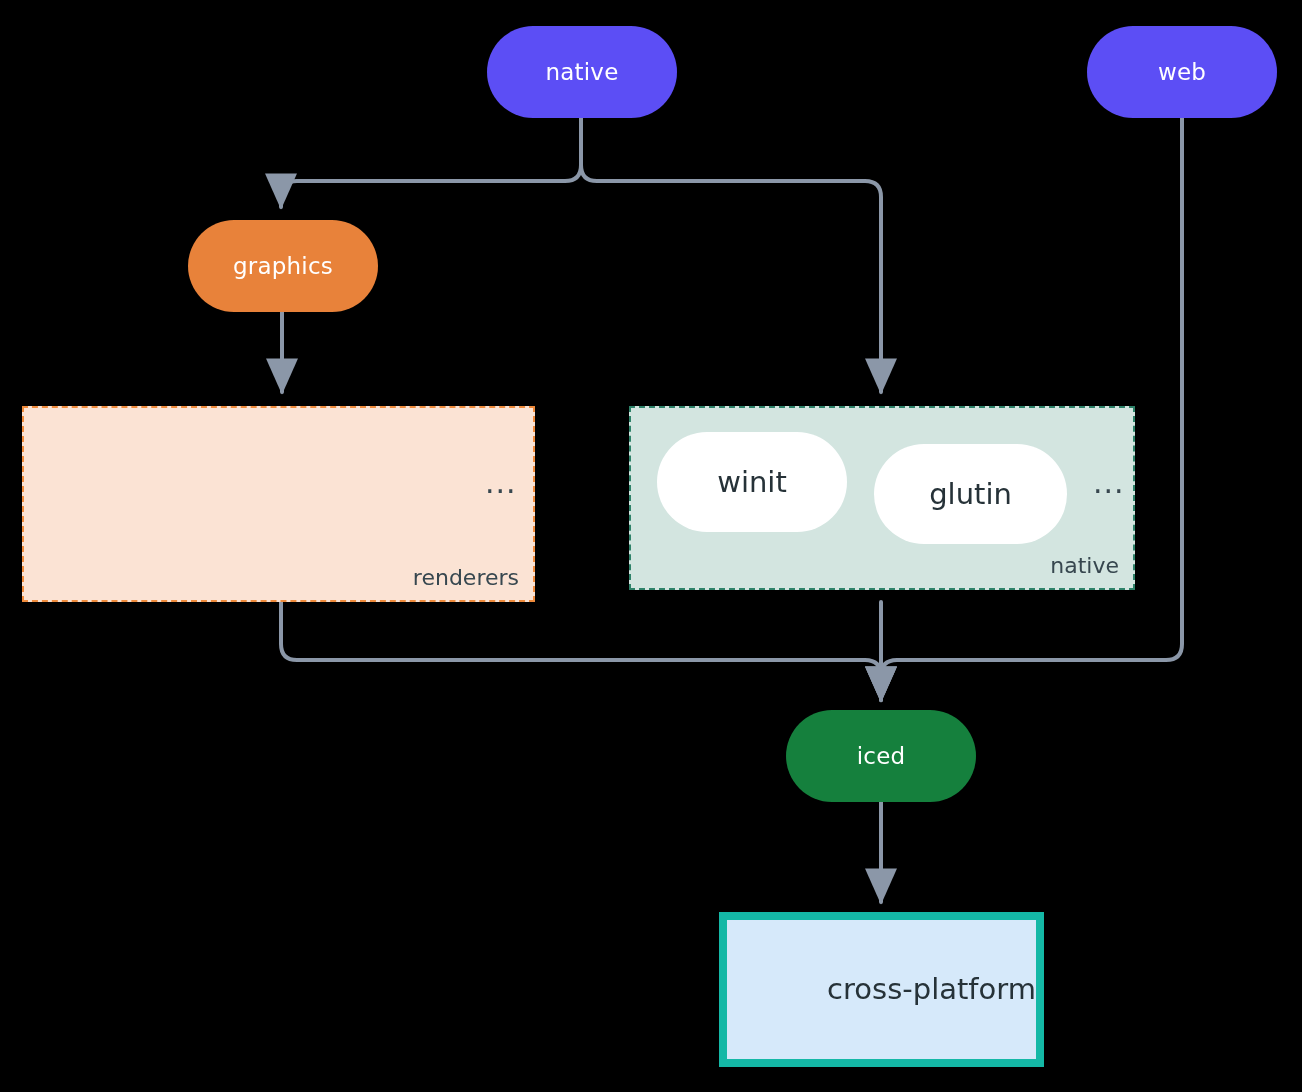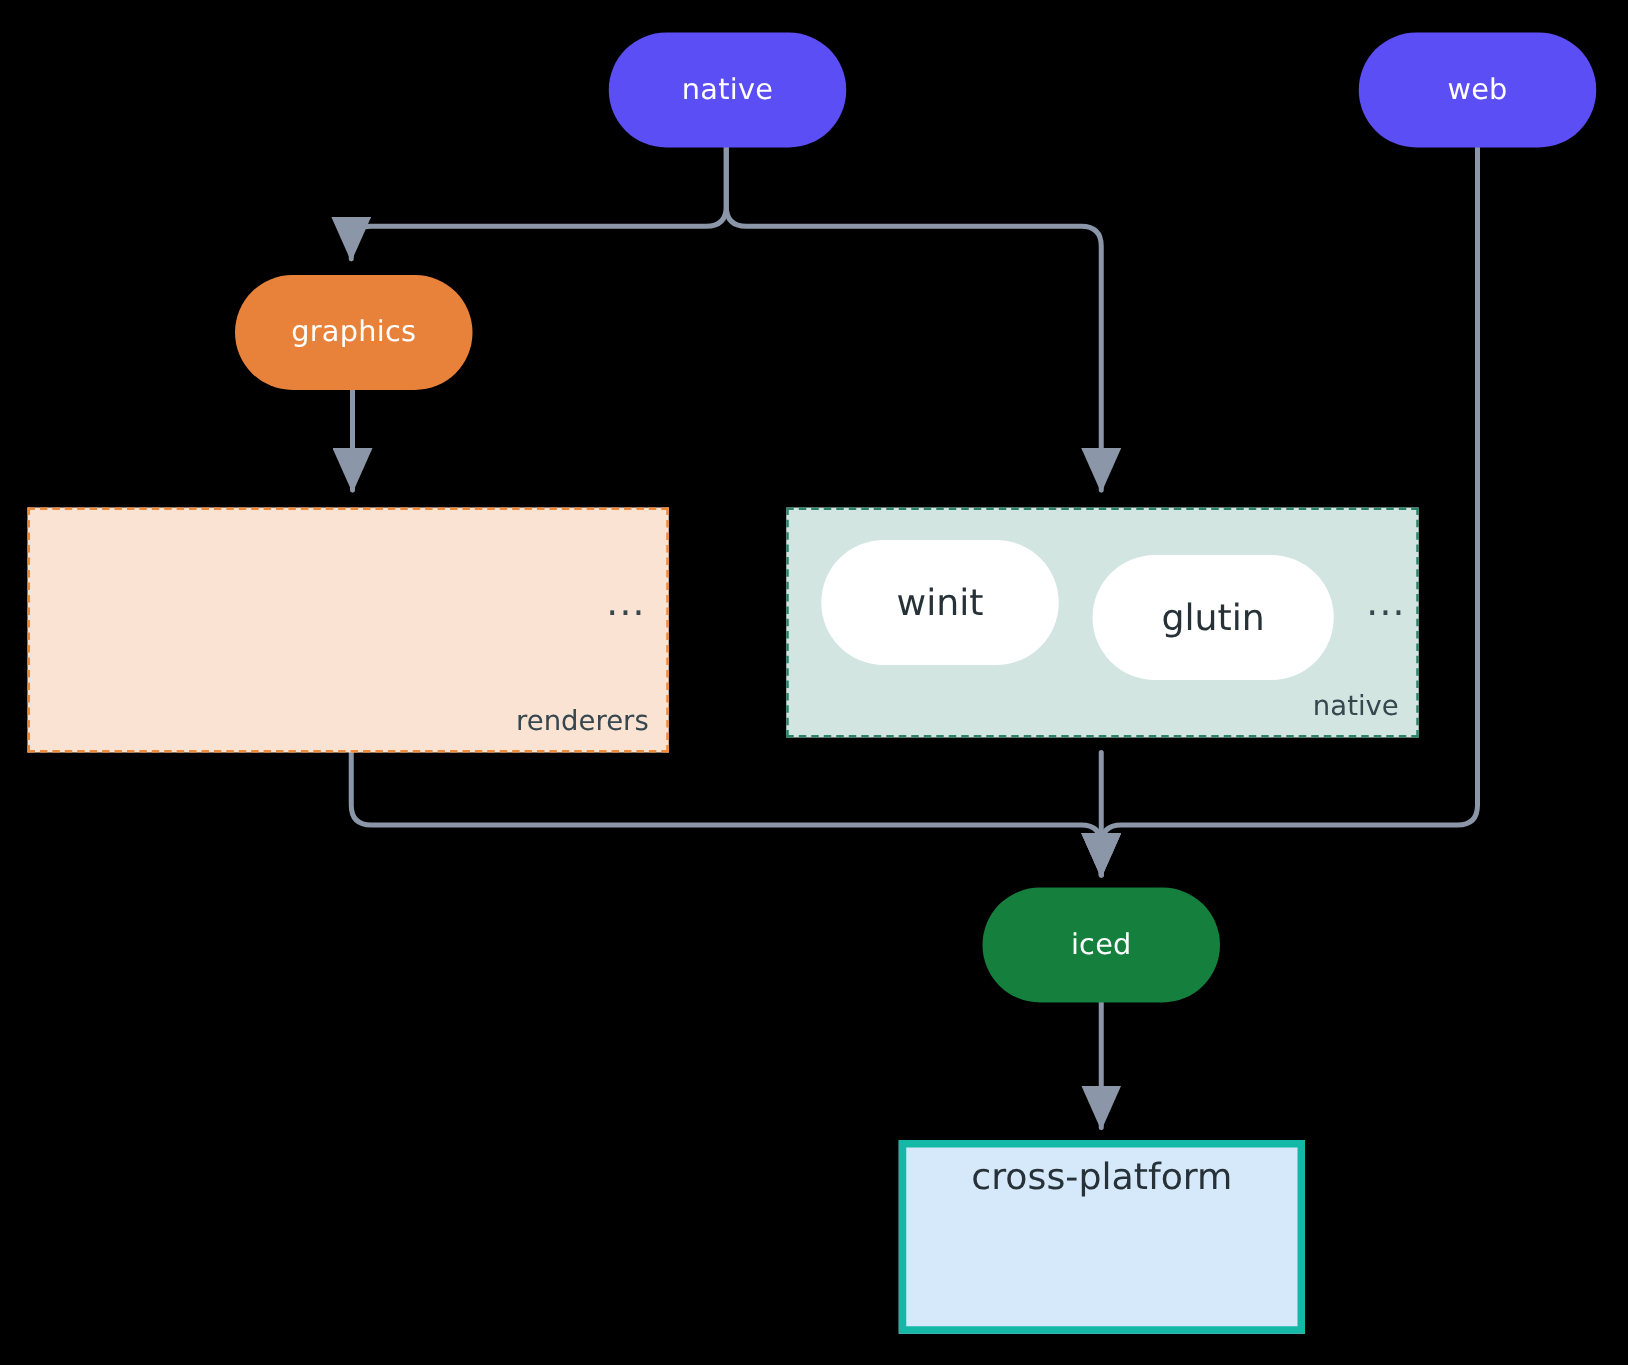--- a/index.html
+++ b/index.html
@@ -88,24 +88,24 @@
     font-size: 30px;
     letter-spacing: 1px;
     line-height: 1;
   }
 
   
   .rect-node {
     position: absolute;
     box-sizing: border-box;
     background: #d6e9fa;
-    border: 6px solid #14b8a6;
+    border: 8px solid #14b8a6;
     display: flex;
-    flex-direction: row;
-    align-items: flex-start;
+    flex-direction: column;
+    align-items: flex-end;
     justify-content: center;
     color: #263238;
     font-size: 29px;
     line-height: 1.65;
   }
 </style>
 </head>
 <body>
 
 <div id="canvas">

